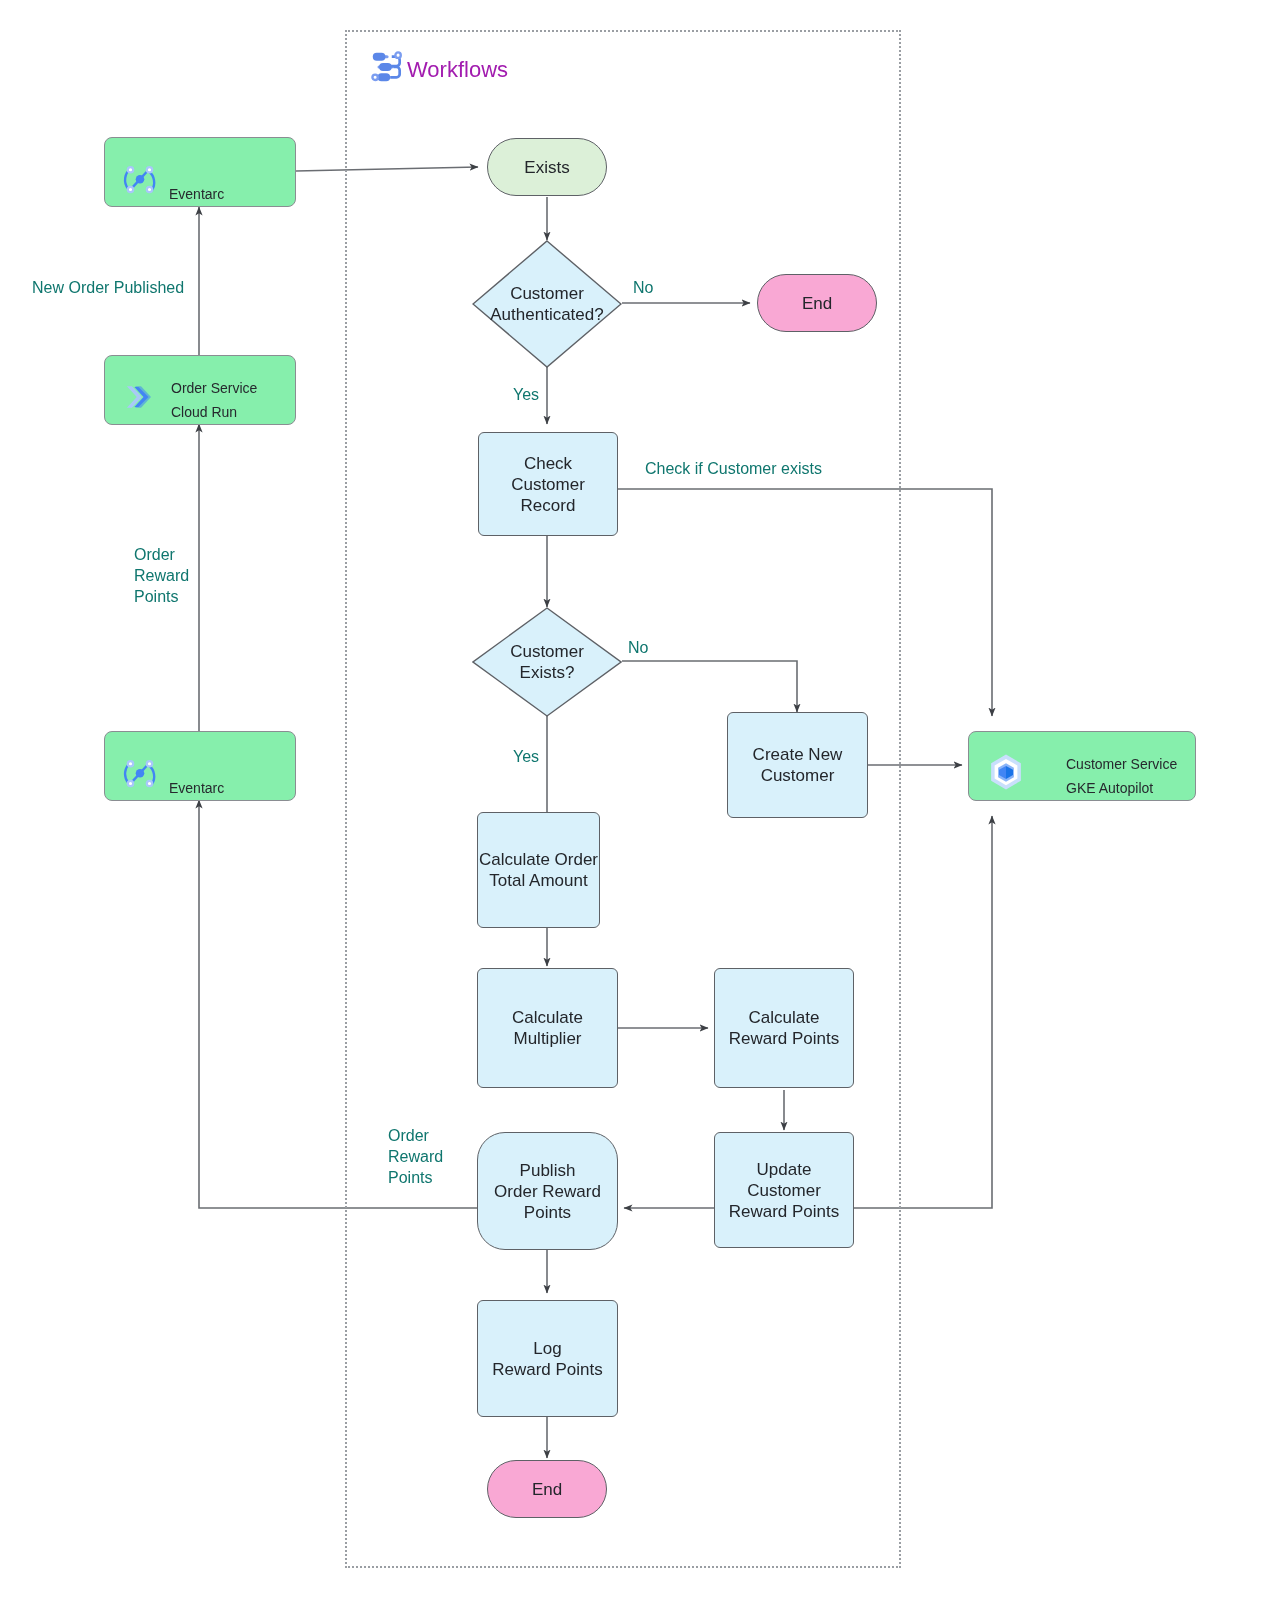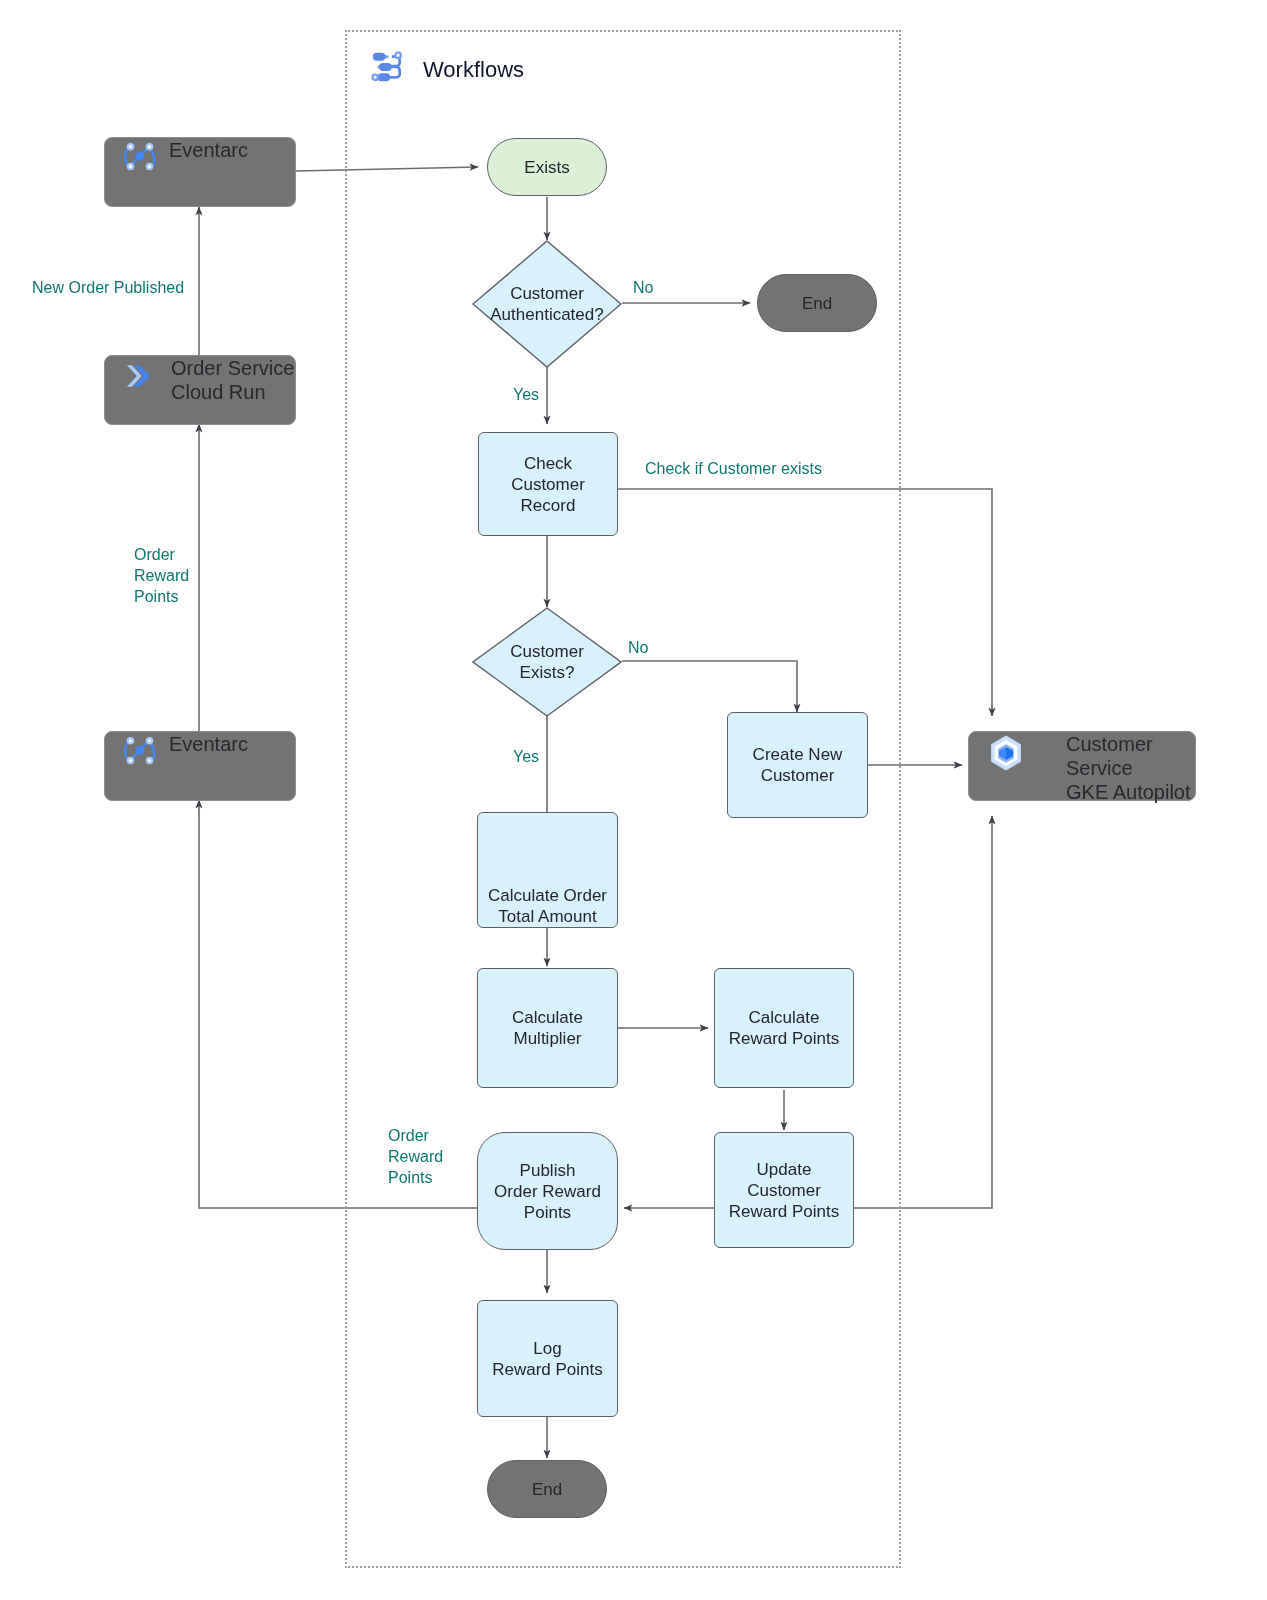--- a/index.html
+++ b/index.html
@@ -39,32 +39,32 @@
     border: 1px solid #5e6166;
   }
   .proc {
     background: #d9f1fb;
     border-radius: 6px;
   }
   .term {
     border-radius: 999px;
   }
   .term.start { background: #dcf0d8; }
-  .term.end   { background: #737373; }
+  .term.end   { background: #f9a8d4; }
   .gcp-box {
     position: absolute;
     box-sizing: border-box;
-    background: #737373;
+    background: #86efac;
     border: 1px solid #8a8d92;
     border-radius: 8px;
     display: flex;
-    align-items: flex-start;
+    align-items: flex-end;
     gap: 10px;
     padding-left: 16px;
-    font-size: 20px;
+    font-size: 14px;
     line-height: 24px;
     color: #26292e;
   }
   .gcp-box .lbl { white-space: pre-line; }
   .diamond-wrap {
     position: absolute;
   }
   .diamond-wrap svg { position: absolute; left: 0; top: 0; }
   .diamond-text {
     position: absolute;
@@ -80,23 +80,23 @@
   .container-box {
     position: absolute;
     box-sizing: border-box;
     border: 2px dotted #9a9ea3;
     background: transparent;
   }
   .container-title {
     position: absolute;
     display: flex;
     align-items: center;
-    gap: 17px;
+    gap: 1px;
     font-size: 22px;
-    color: #0f172a;
+    color: #a21caf;
   }
   .edge-label {
     position: absolute;
     font-size: 16px;
     line-height: 21px;
     color: #0f766e;
     white-space: pre-line;
   }
   .ic { flex: 0 0 auto; display: block; }
 </style>
@@ -275,21 +275,21 @@
     </svg>
     <div class="diamond-text">Customer
 Exists?</div>
   </div>
 
   <div class="node proc" style="left:727px; top:712px; width:141px; height:106px;">
     <span style="white-space:pre-line">Create New
 Customer</span>
   </div>
 
-  <div class="node proc" style="left:477px; top:812px; width:141px; height:116px;align-items:flex-end;">
+  <div class="node proc" style="left:477px; top:812px; width:123px; height:116px;">
     <span style="white-space:pre-line">Calculate Order
 Total Amount</span>
   </div>
 
   <div class="node proc" style="left:477px; top:968px; width:141px; height:120px;">
     <span style="white-space:pre-line">Calculate
 Multiplier</span>
   </div>
 
   <div class="node proc" style="left:714px; top:968px; width:140px; height:120px;">

